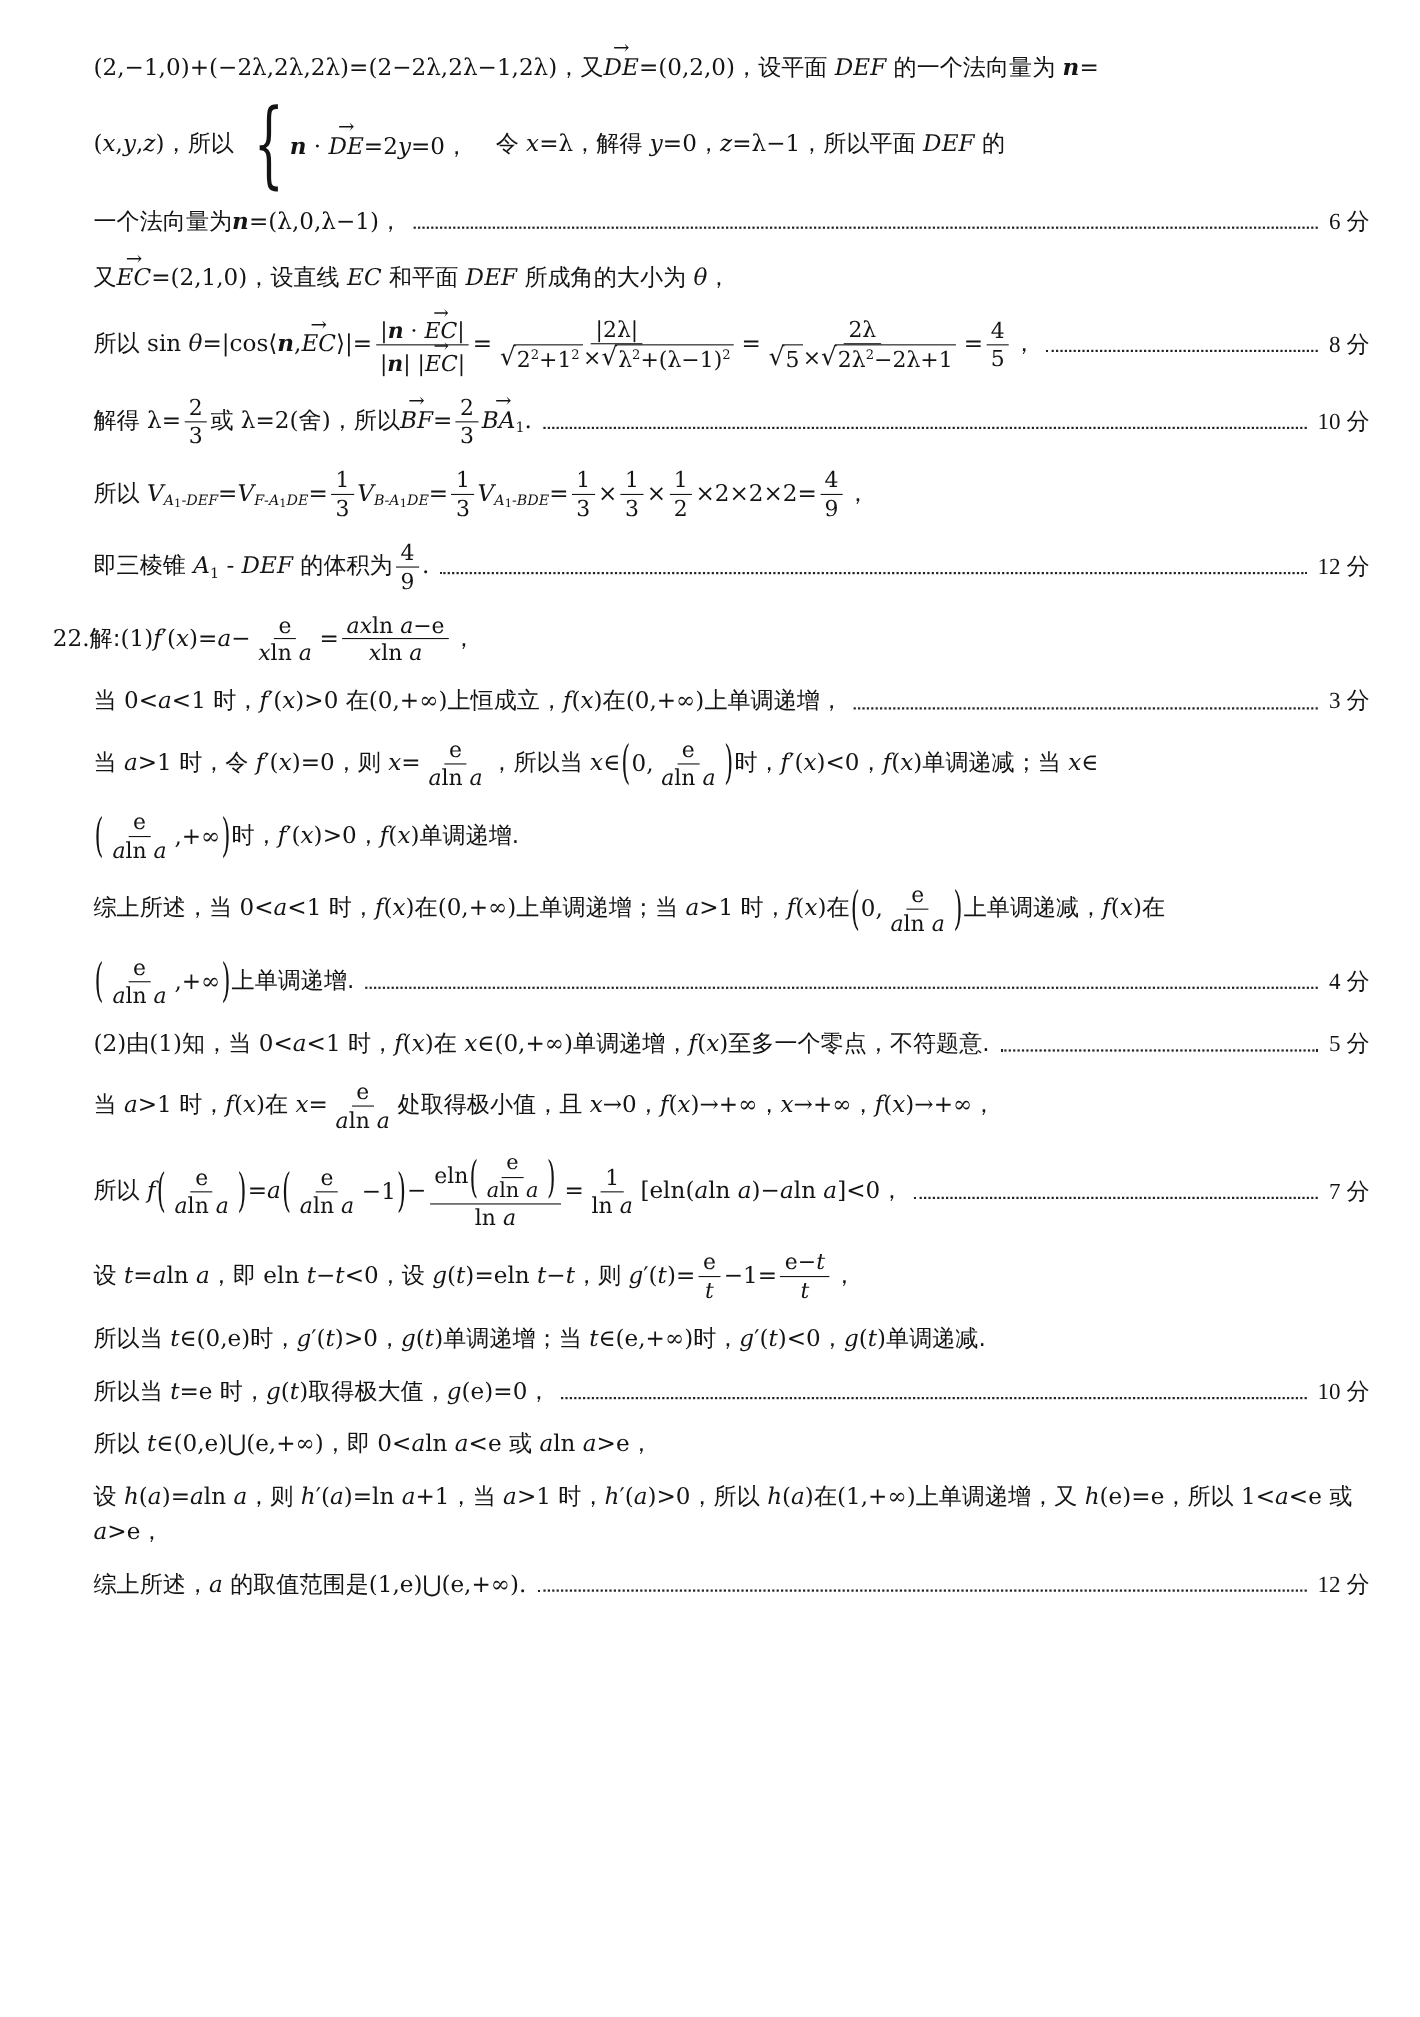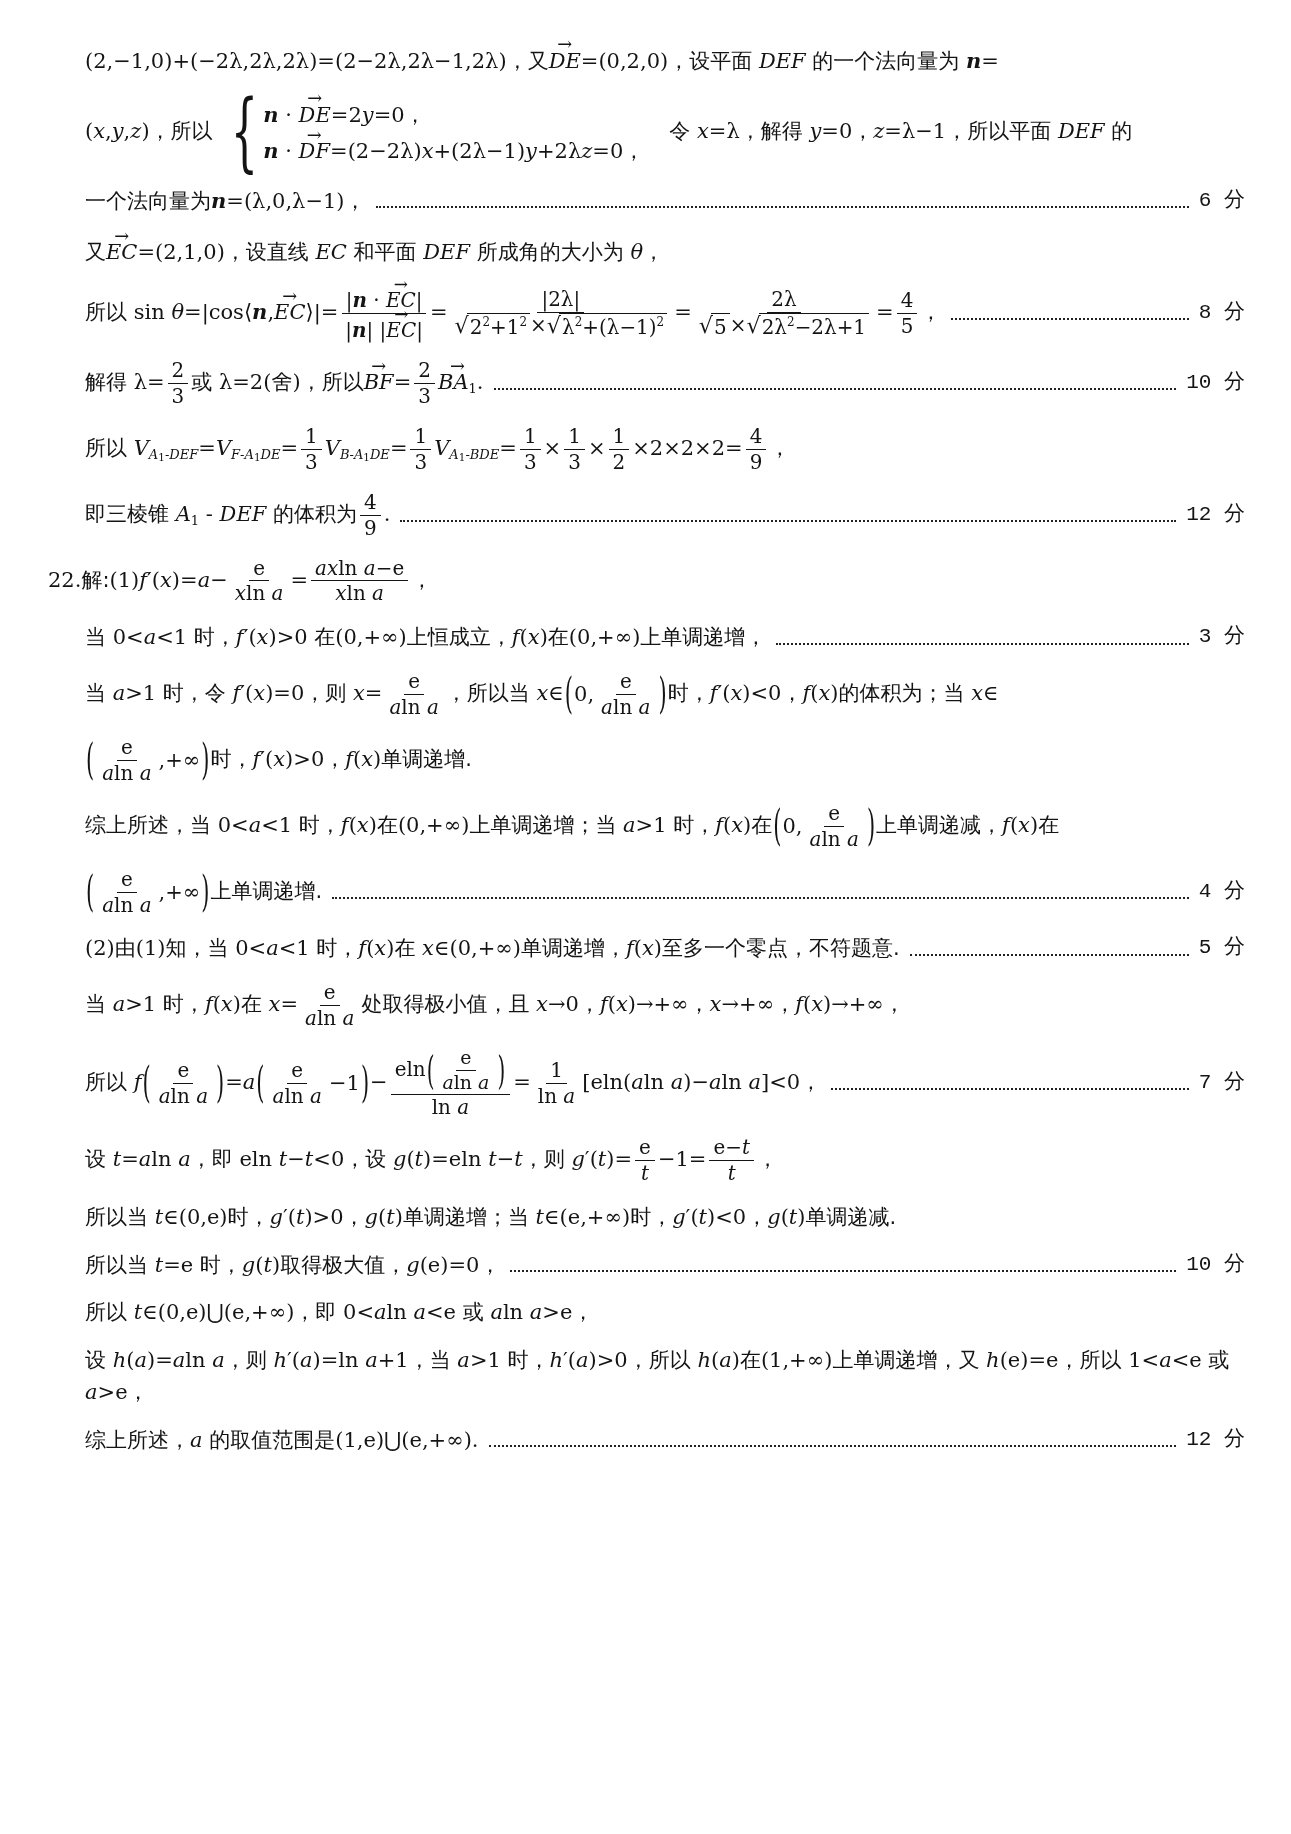--- a/index.html
+++ b/index.html
@@ -16,21 +16,21 @@
   .content{flex:1 1 auto;}
   .line{margin:15px 0;line-height:1.55;}
   .outdent{margin-left:-37px;}
   .scored{display:flex;align-items:center;}
   .lbody{flex:0 0 auto;white-space:nowrap;}
   .leader{
     flex:1 1 auto;min-width:8px;height:0;
     border-bottom:2.6px dotted #222;
     margin:12px 10px 0 10px;align-self:center;
   }
-  .score{white-space:nowrap;font-family:Liberation Mono, monospace;}
+  .score{white-space:nowrap;font-family:Liberation Serif, serif;}
   
   .up{font-family:"DejaVu Serif",serif;}
   .it{font-family:"DejaVu Serif",serif;font-style:italic;}
   .bi{font-family:"DejaVu Serif",serif;font-style:italic;font-weight:bold;}
   .cn{font-family:"DejaVu Sans",sans-serif;}
   sup{font-size:0.6em;font-family:"DejaVu Serif",serif;line-height:0;}
   sub{font-size:0.62em;line-height:0;vertical-align:-0.3em;}
   sub sub{font-size:0.8em;vertical-align:-0.2em;}
   .frac{
     display:inline-flex;flex-direction:column;align-items:center;
@@ -66,21 +66,20 @@
 </head>
 <body>
 
 <div class="page">
   <div class="content">
       <div class="line"><span class="up">(2,−1,0)+(−2λ,2λ,2λ)=(2−2λ,2λ−1,2λ)</span><span class="cn">，又</span><span class="vec"><span class="it">DE</span></span><span class="up">=(0,2,0)</span><span class="cn">，设平面 </span><span class="it">DEF</span><span class="cn"> 的一个法向量为 </span><span class="bi">n</span><span class="up">=</span></div>
       <div class="line"><span class="up">(</span><span class="it">x</span><span class="up">,</span><span class="it">y</span><span class="up">,</span><span class="it">z</span><span class="up">)</span><span class="cn">，所以</span><span class="cases">
           <span class="brace">{</span>
           <span class="ccol">
             <span class="cl"><span class="bi">n</span><span class="up"> · </span><span class="vec"><span class="it">DE</span></span><span class="up">=2</span><span class="it">y</span><span class="up">=0，</span></span>
-            <span class="cl"><span class="bi">n</span><span class="up"> · </span><span class="vec"><span class="it">DF</span></span><span class="up">=(2−2λ)</span><span class="it">x</span><span class="up">+(2λ−1)</span><span class="it">y</span><span class="up">+2λ</span><span class="it">z</span><span class="up">=0，</span></span>
           </span>
         </span><span class="cn">　令 </span><span class="it">x</span><span class="up">=λ</span><span class="cn">，解得 </span><span class="it">y</span><span class="up">=0</span><span class="cn">，</span><span class="it">z</span><span class="up">=λ−1</span><span class="cn">，所以平面 </span><span class="it">DEF</span><span class="cn"> 的</span></div>
       <div class="line scored">
         <span class="lbody"><span class="cn">一个法向量为</span><span class="bi">n</span><span class="up">=(λ,0,λ−1)</span><span class="cn">，</span></span>
         <span class="leader"></span>
         <span class="score">6 分</span>
       </div>
       <div class="line"><span class="cn">又</span><span class="vec"><span class="it">EC</span></span><span class="up">=(2,1,0)</span><span class="cn">，设直线 </span><span class="it">EC</span><span class="cn"> 和平面 </span><span class="it">DEF</span><span class="cn"> 所成角的大小为 </span><span class="it">θ</span><span class="cn">，</span></div>
       <div class="line scored">
         <span class="lbody"><span class="cn">所以 </span><span class="up">sin </span><span class="it">θ</span><span class="up">=|cos⟨</span><span class="bi">n</span><span class="up">,</span><span class="vec"><span class="it">EC</span></span><span class="up">⟩|=</span><span class="frac">
@@ -165,21 +164,21 @@
           <span class="fn"><span class="up">e</span></span>
           <span class="fd"><span class="it">a</span><span class="up">ln </span><span class="it">a</span></span>
         </span><span class="cn">，所以当 </span><span class="it">x</span><span class="up">∈</span><span class="bigp">
           <span class="par">(</span>
           <span class="up">0,</span>
           <span class="frac">
             <span class="fn"><span class="up">e</span></span>
             <span class="fd"><span class="it">a</span><span class="up">ln </span><span class="it">a</span></span>
           </span>
           <span class="par">)</span>
-        </span><span class="cn">时，</span><span class="it">f</span><span class="up">′(</span><span class="it">x</span><span class="up">)&lt;0</span><span class="cn">，</span><span class="it">f</span><span class="up">(</span><span class="it">x</span><span class="up">)</span><span class="cn">的体积为；当 </span><span class="it">x</span><span class="up">∈</span></div>
+        </span><span class="cn">时，</span><span class="it">f</span><span class="up">′(</span><span class="it">x</span><span class="up">)&lt;0</span><span class="cn">，</span><span class="it">f</span><span class="up">(</span><span class="it">x</span><span class="up">)</span><span class="cn">单调递减；当 </span><span class="it">x</span><span class="up">∈</span></div>
       <div class="line"><span class="bigp">
           <span class="par">(</span>
           <span class="frac">
             <span class="fn"><span class="up">e</span></span>
             <span class="fd"><span class="it">a</span><span class="up">ln </span><span class="it">a</span></span>
           </span>
           <span class="up">,+∞</span>
           <span class="par">)</span>
         </span><span class="cn">时，</span><span class="it">f</span><span class="up">′(</span><span class="it">x</span><span class="up">)&gt;0</span><span class="cn">，</span><span class="it">f</span><span class="up">(</span><span class="it">x</span><span class="up">)</span><span class="cn">单调递增.</span></div>
       <div class="line"><span class="cn">综上所述，当 </span><span class="up">0&lt;</span><span class="it">a</span><span class="up">&lt;1</span><span class="cn"> 时，</span><span class="it">f</span><span class="up">(</span><span class="it">x</span><span class="up">)</span><span class="cn">在</span><span class="up">(0,+∞)</span><span class="cn">上单调递增；当 </span><span class="it">a</span><span class="up">&gt;1</span><span class="cn"> 时，</span><span class="it">f</span><span class="up">(</span><span class="it">x</span><span class="up">)</span><span class="cn">在</span><span class="bigp">

